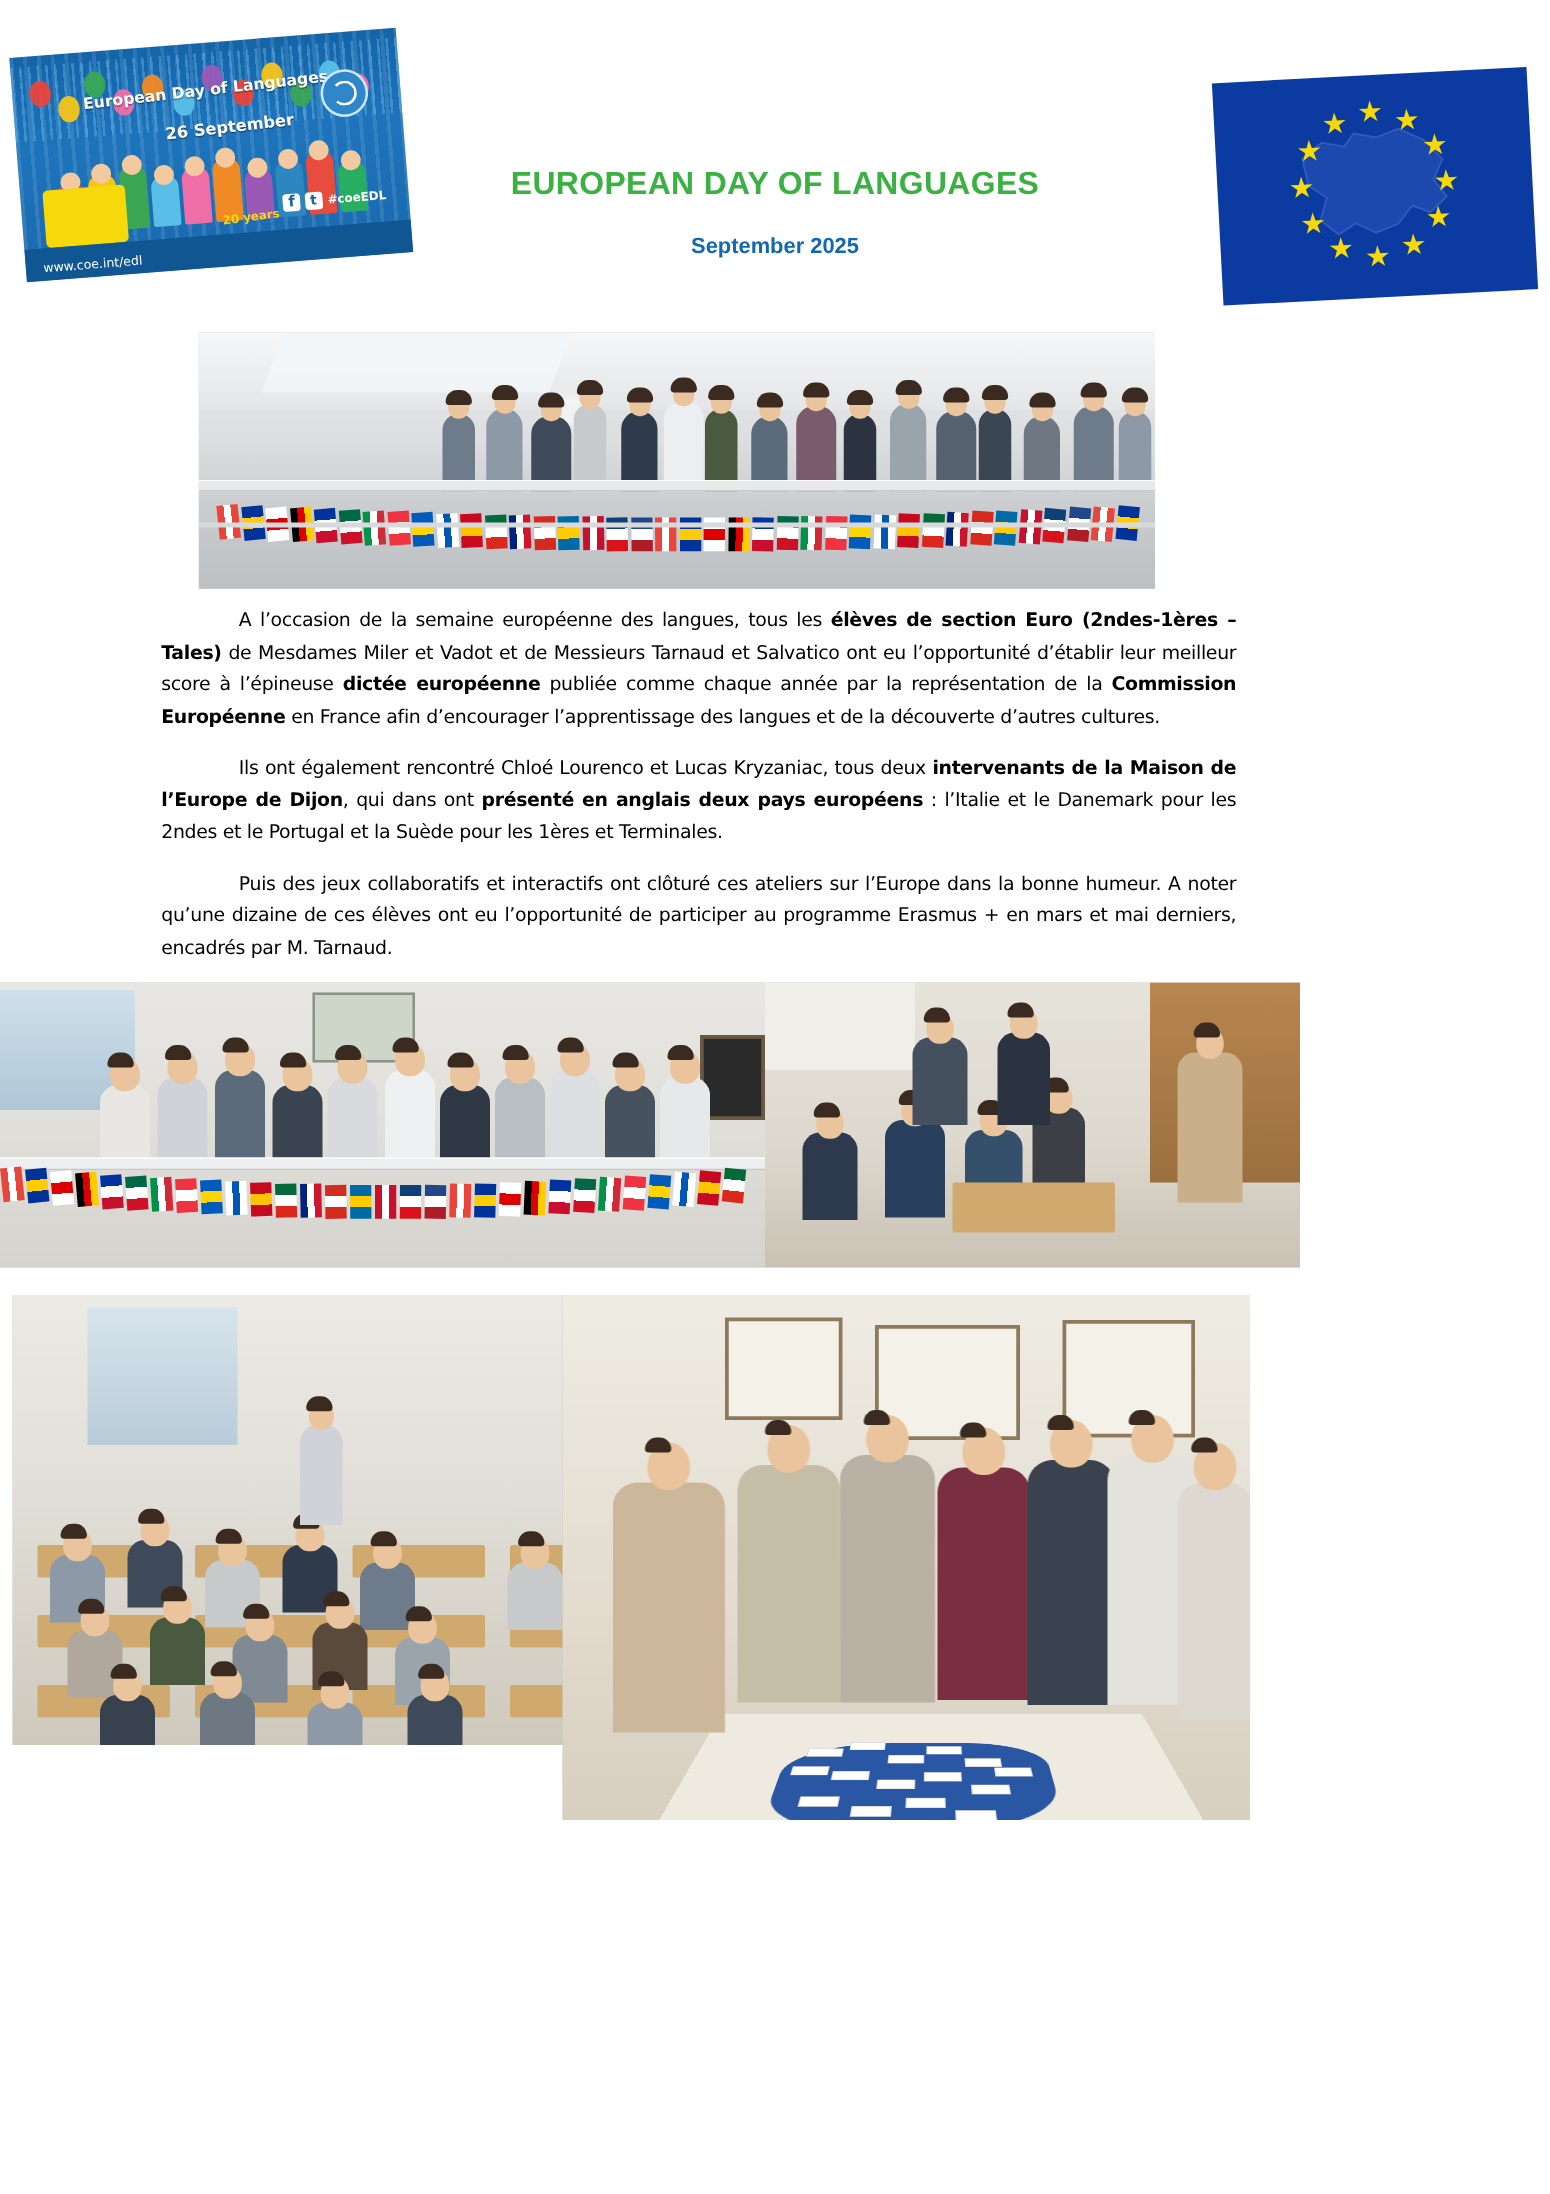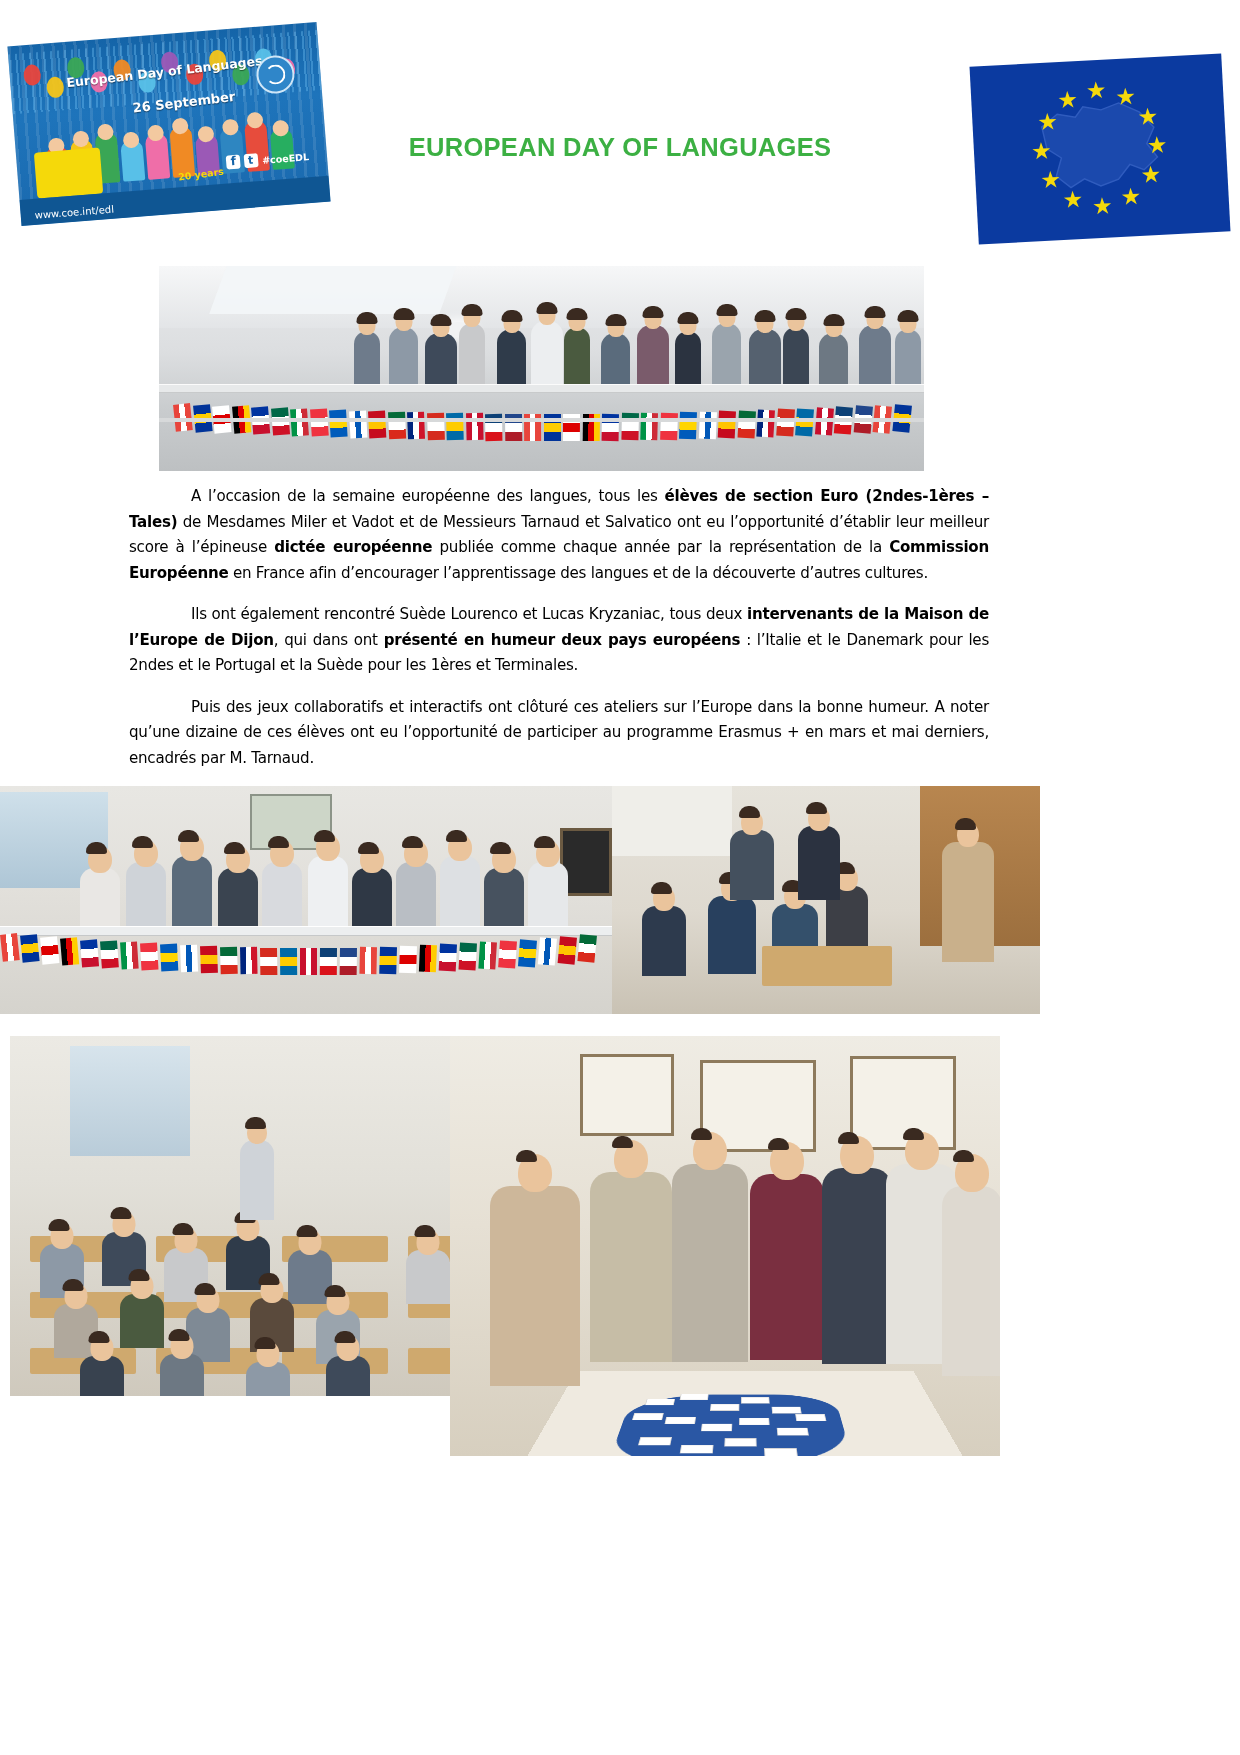--- a/index.html
+++ b/index.html
@@ -238,20 +238,21 @@
         <div class="eu-star" style="left: 126px; top: 147px; color: rgb(245, 217, 10);"></div>
         <div class="eu-star" style="left: 97px; top: 139.229px; color: rgb(245, 217, 10);"></div>
         <div class="eu-star" style="left: 75.7705px; top: 118px; color: rgb(245, 217, 10);"></div>
         <div class="eu-star" style="left: 68px; top: 89px; color: rgb(245, 217, 10);"></div>
         <div class="eu-star" style="left: 75.7705px; top: 60px; color: rgb(245, 217, 10);"></div>
         <div class="eu-star" style="left: 97px; top: 38.7705px; color: rgb(245, 217, 10);"></div>
       </div>
   </div>
 
   <div class="doc-title">EUROPEAN  DAY OF LANGUAGES</div>
+  <div class="doc-subtitle">September  2025</div>
 
   <div class="photo" id="photo-group-balcony">
     <div class="wall"></div>
     <div class="ceil"></div>
     <div class="skylight"></div>
     <div class="lamp"></div>
     <div id="balcony-people">
         <div class="person" style="left: 195px; width: 26px; height: 62px; background: rgb(110, 123, 139); bottom: 78px;">
           <i></i>
         </div>
@@ -340,21 +341,21 @@
         <div class="flagpz" style="background: linear-gradient(rgb(12, 64, 118) 0px, rgb(12, 64, 118) 33%, rgb(255, 255, 255) 33%, rgb(255, 255, 255) 66%, rgb(218, 18, 26) 66%, rgb(218, 18, 26) 100%); left: 677px; top: 3.24699px; transform: rotate(4.73684deg);"></div>
         <div class="flagpz" style="background: linear-gradient(rgb(33, 70, 139) 0px, rgb(33, 70, 139) 33%, rgb(255, 255, 255) 33%, rgb(255, 255, 255) 66%, rgb(174, 28, 40) 66%, rgb(174, 28, 40) 100%); left: 696.5px; top: 2.45485px; transform: rotate(5.05263deg);"></div>
         <div class="flagpz" style="background: linear-gradient(90deg, rgb(232, 69, 60) 0px, rgb(232, 69, 60) 33%, rgb(255, 255, 255) 33%, rgb(255, 255, 255) 66%, rgb(232, 69, 60) 66%, rgb(232, 69, 60) 100%); left: 716px; top: 1.64595px; transform: rotate(5.36842deg);"></div>
         <div class="flagpz" style="background: linear-gradient(rgb(0, 51, 153) 0px, rgb(0, 51, 153) 33%, rgb(255, 204, 0) 33%, rgb(255, 204, 0) 66%, rgb(0, 51, 153) 66%, rgb(0, 51, 153) 100%); left: 735.5px; top: 0.825793px; transform: rotate(5.68421deg);"></div>
       </div>
     <div class="rail2"></div>
   </div>
 
   <div class="body-text" id="body-text">
       <p><span>A l’occasion de la semaine européenne des langues, tous les </span><b>élèves de section Euro (2ndes-1ères – Tales)</b><span> de Mesdames Miler et Vadot et de Messieurs Tarnaud et Salvatico ont eu l’opportunité d’établir leur meilleur score à l’épineuse </span><b>dictée européenne</b><span> publiée comme chaque année par la représentation de la </span><b>Commission Européenne</b><span> en France afin d’encourager l’apprentissage des langues et de la découverte d’autres cultures.</span></p>
-      <p><span>Ils ont également rencontré Suède  Lourenco et Lucas Kryzaniac, tous deux </span><b>intervenants de la Maison de l’Europe de Dijon</b><span>, qui dans ont </span><b>présenté en humeur deux pays européens</b><span> :  l’Italie et le Danemark pour les 2ndes et le Portugal et la Suède pour les 1ères et Terminales.</span></p>
+      <p><span>Ils ont également rencontré Chloé  Lourenco et Lucas Kryzaniac, tous deux </span><b>intervenants de la Maison de l’Europe de Dijon</b><span>, qui dans ont </span><b>présenté en anglais deux pays européens</b><span> :  l’Italie et le Danemark pour les 2ndes et le Portugal et la Suède pour les 1ères et Terminales.</span></p>
       <p><span> Puis des jeux collaboratifs et interactifs ont clôturé ces ateliers sur l’Europe dans la bonne humeur. A noter qu’une dizaine de ces élèves ont eu l’opportunité de participer au programme Erasmus + en mars et mai derniers, encadrés par M. Tarnaud.</span></p>
     </div>
 
   <div class="photo" id="photo-classroom-flags">
     <div class="bg"></div>
     <div class="win"></div>
     <div class="board"></div>
     <div class="frame"></div>
     <div id="cf-people">
         <div class="person" style="left: 80px; width: 40px; height: 66px; background: rgb(233, 231, 228); bottom: 80px;">

